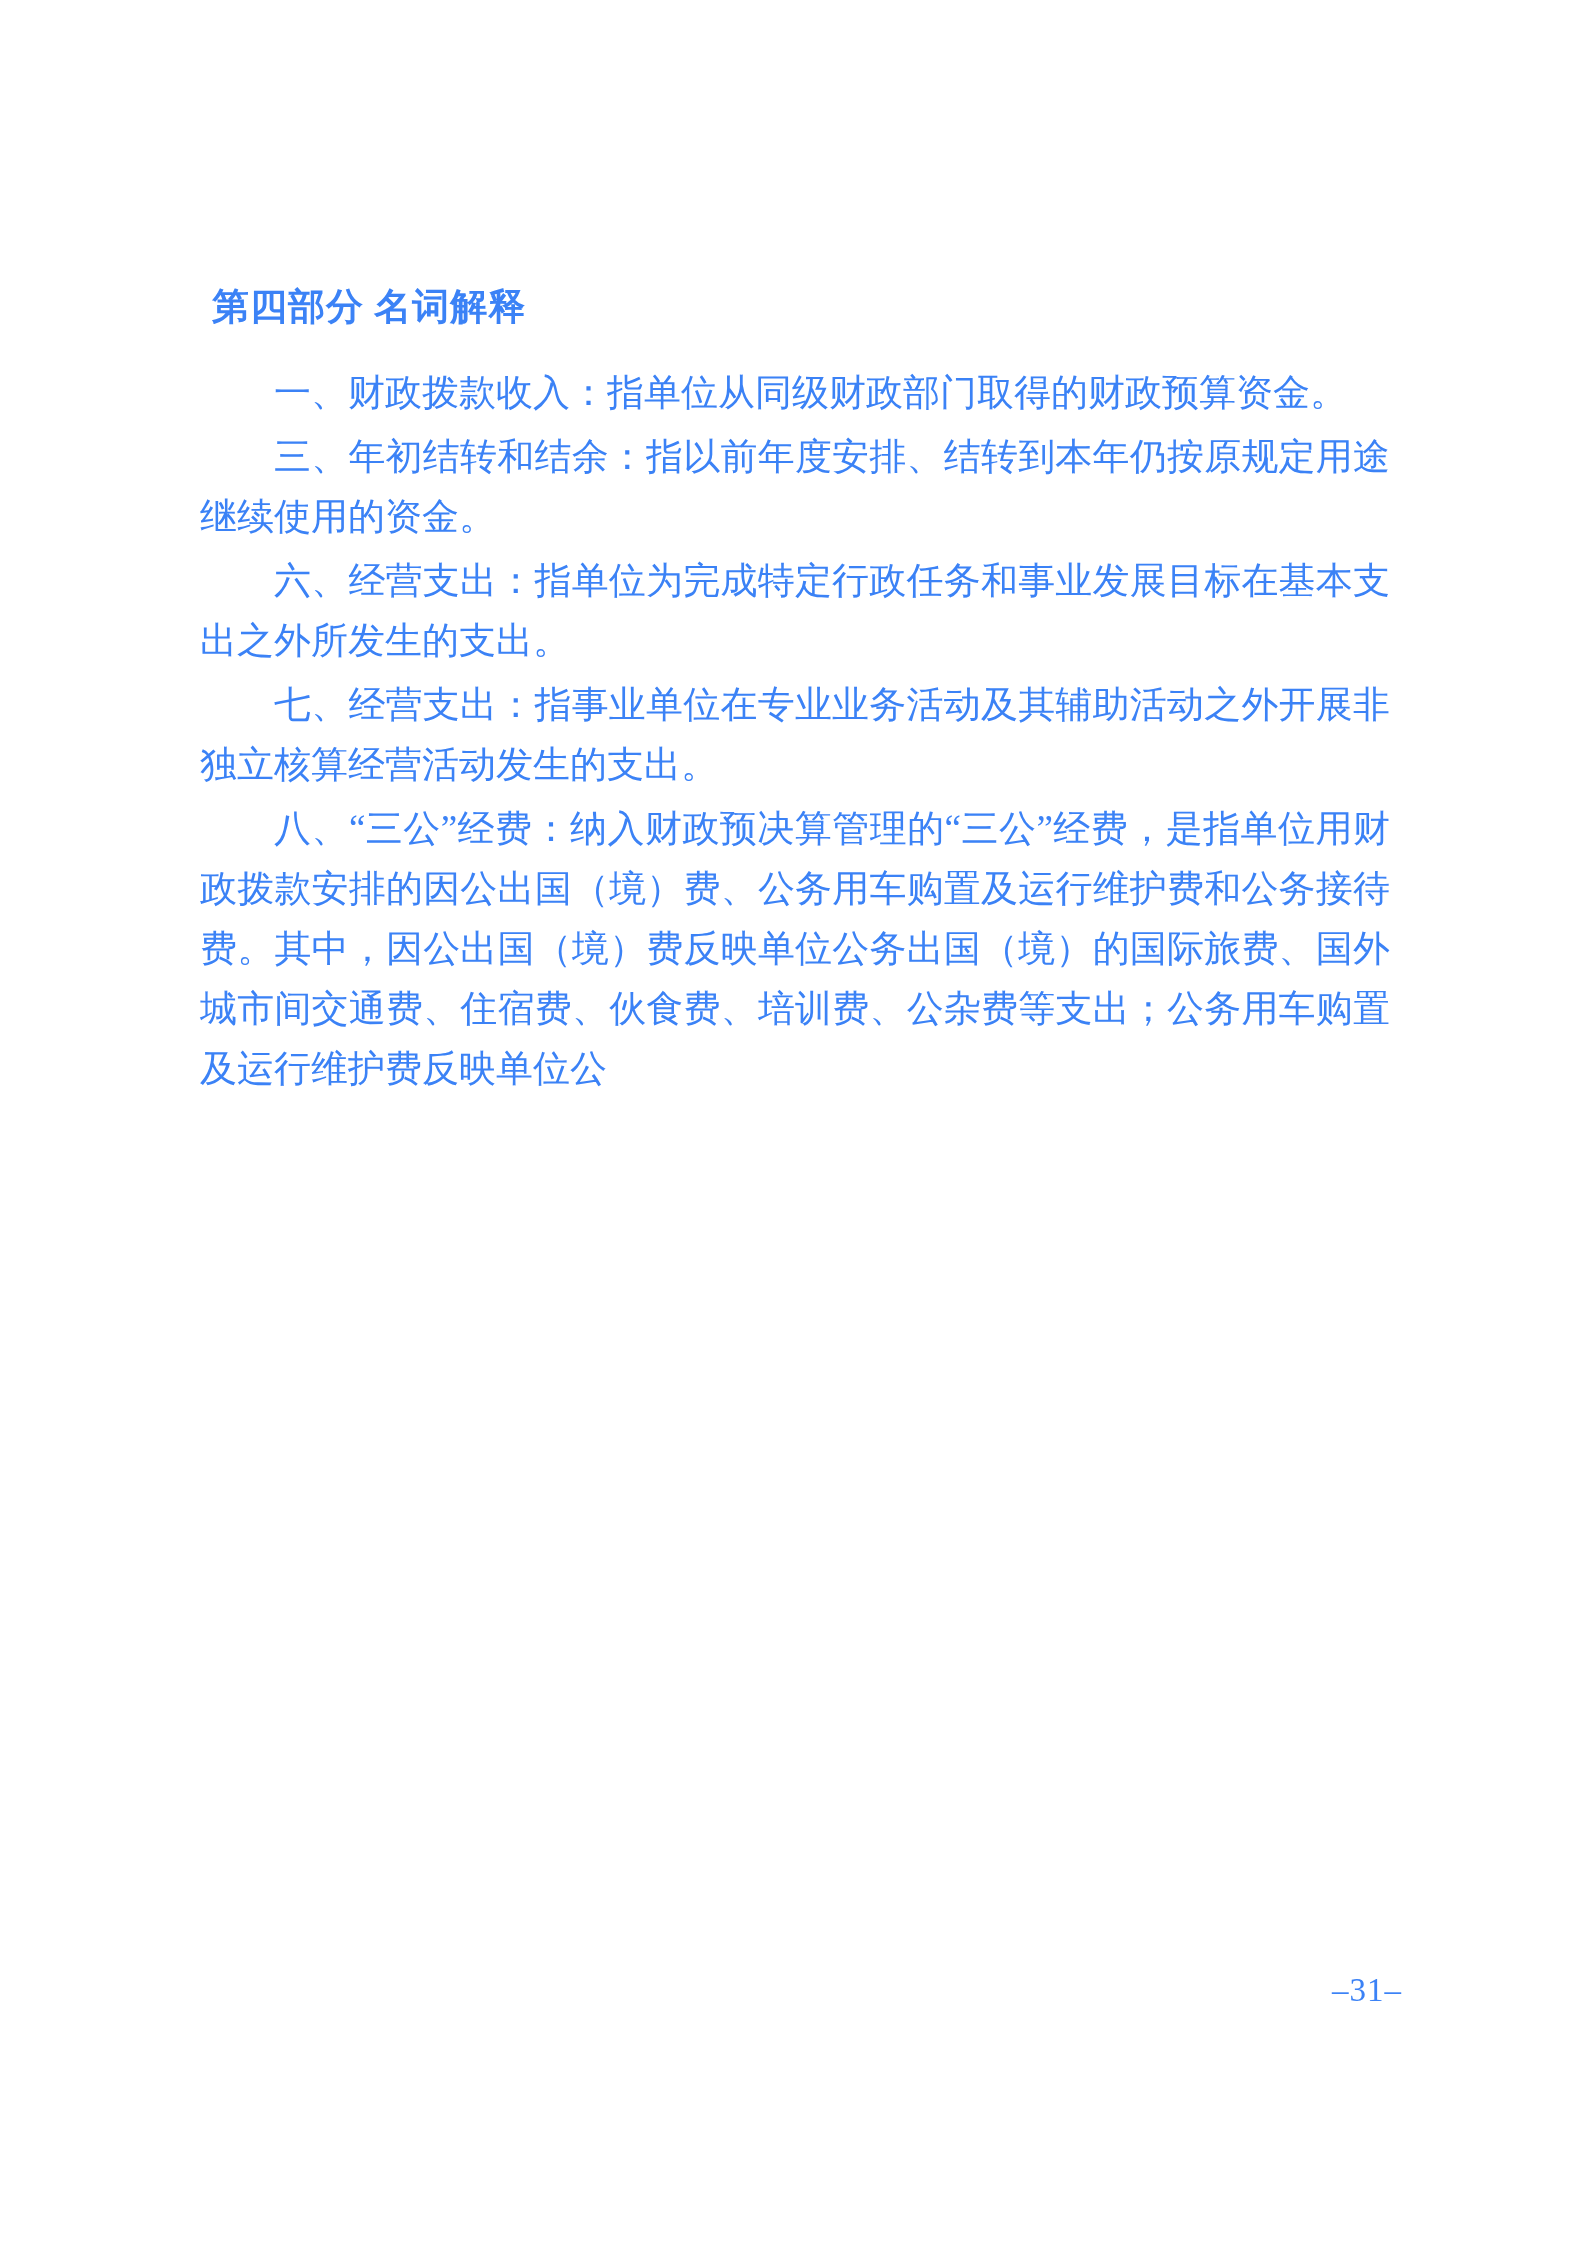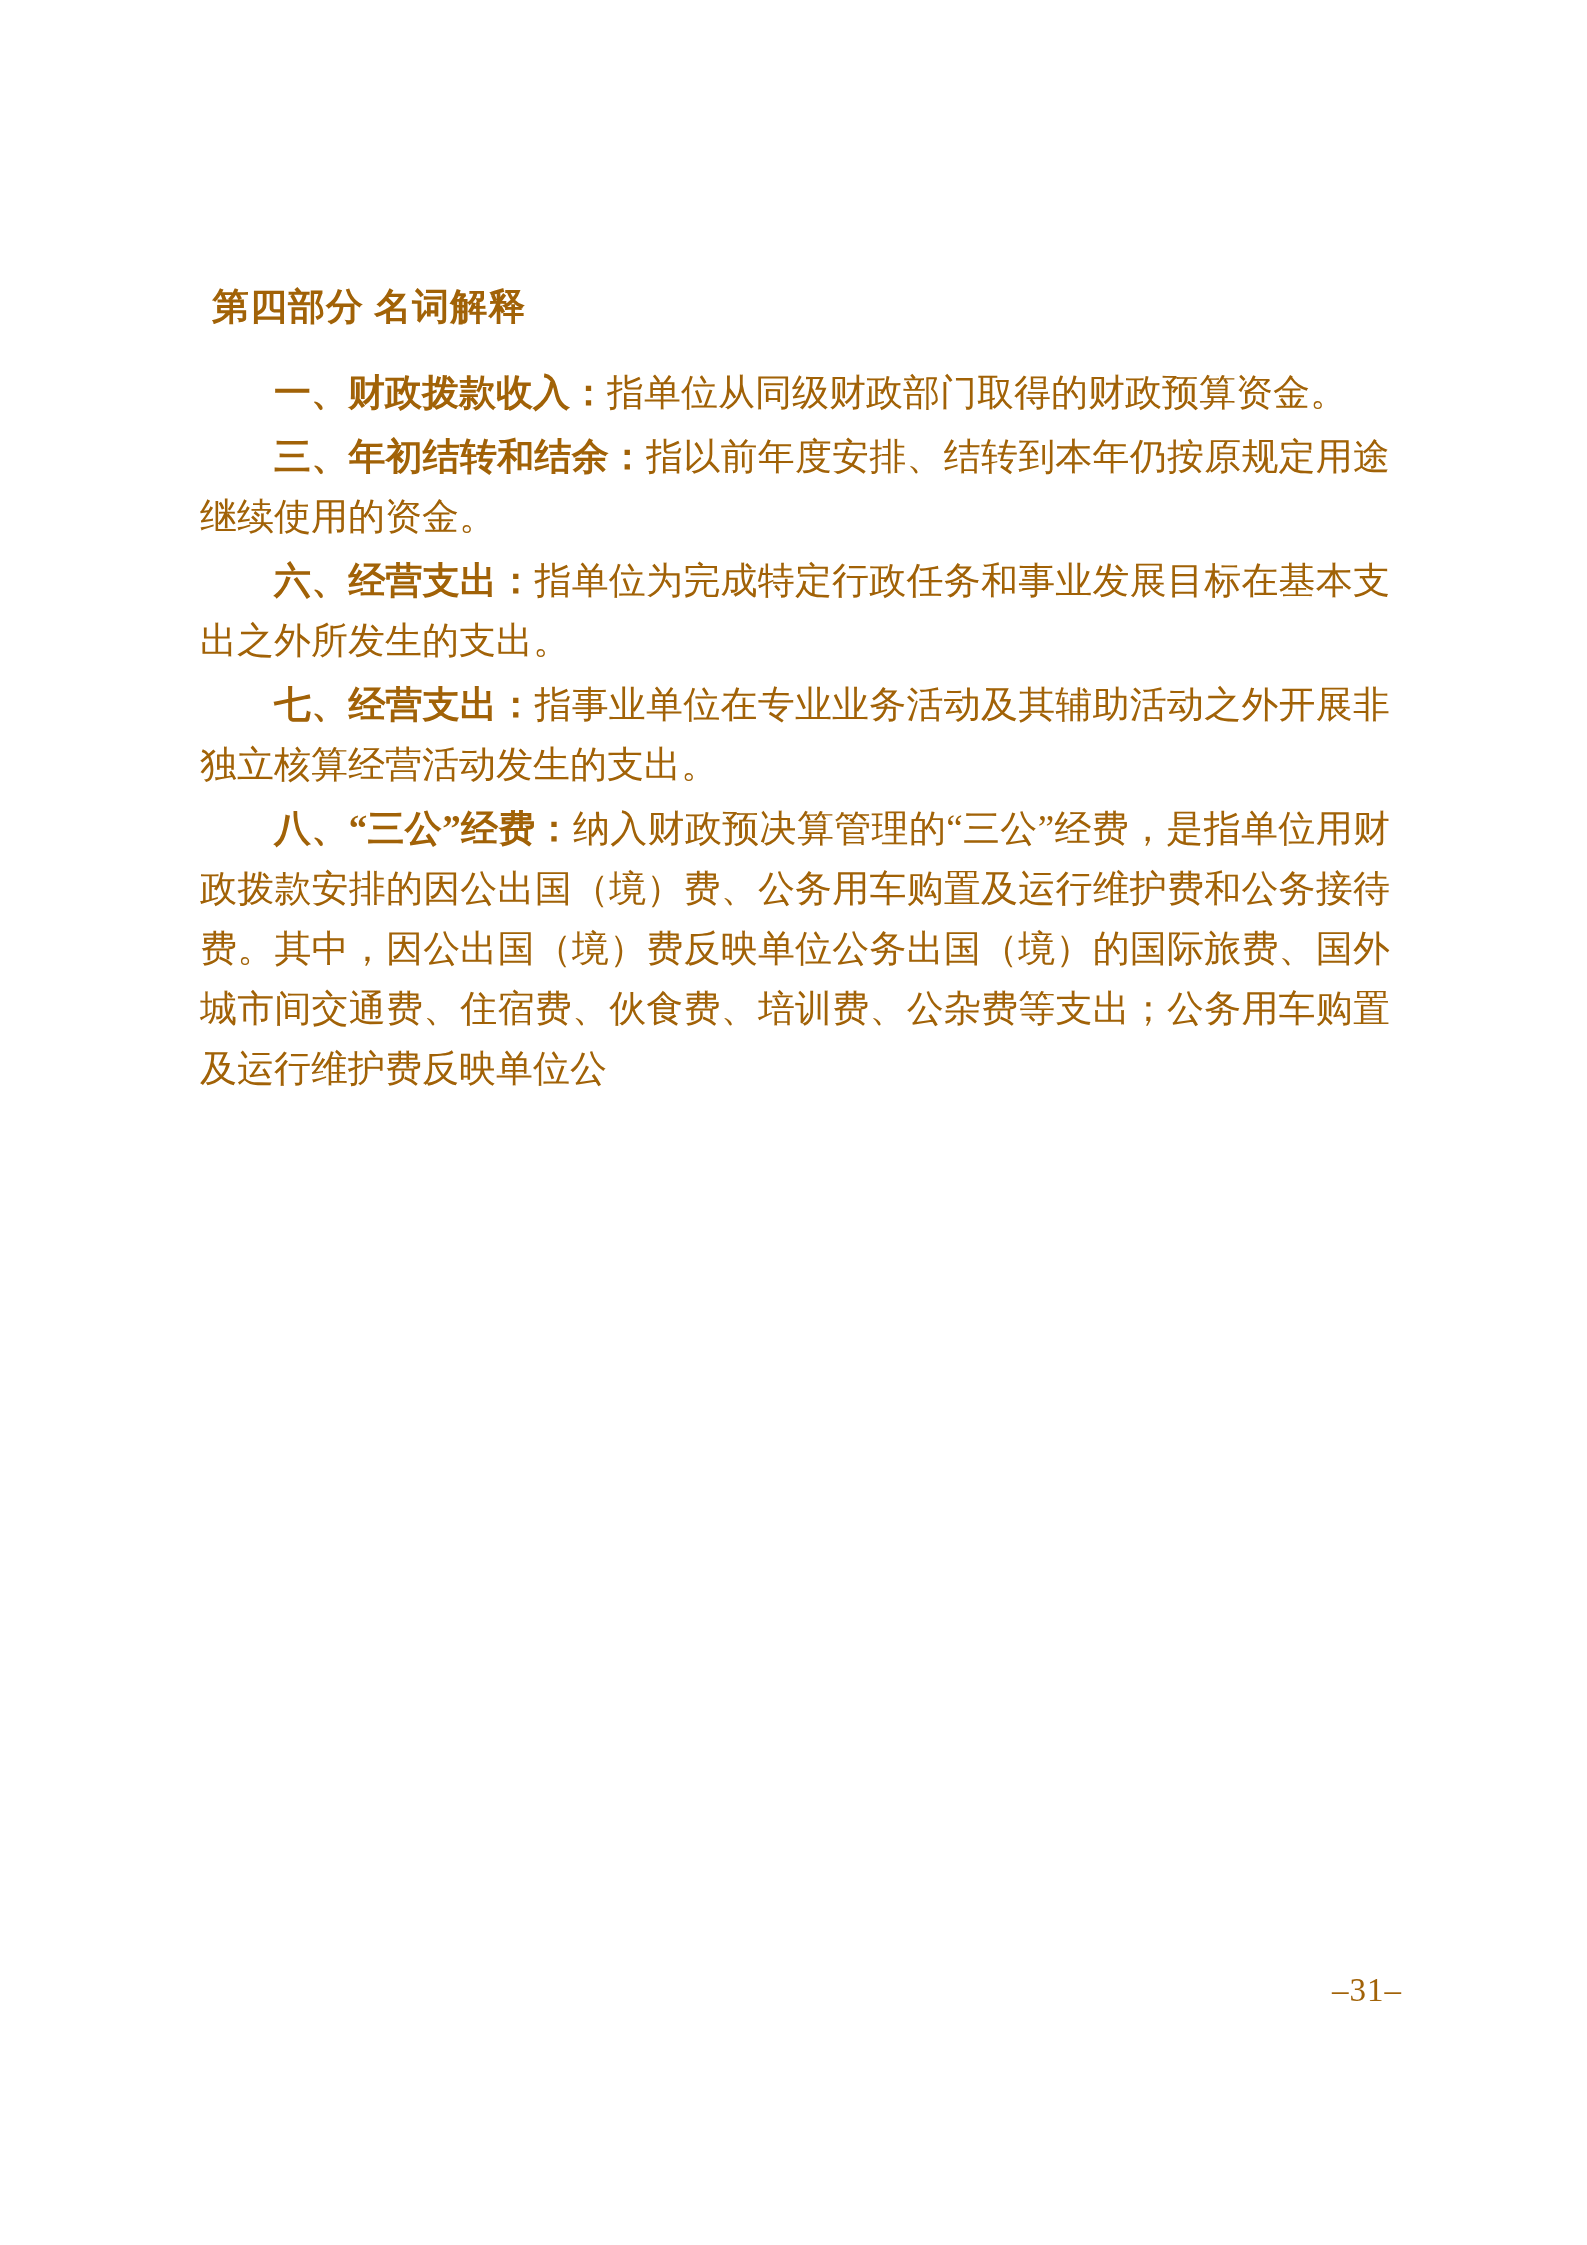--- a/index.html
+++ b/index.html
@@ -6,21 +6,21 @@
     margin: 0;
     padding: 0;
     background: #ffffff;
   }
   .page {
     position: relative;
     width: 1587px;
     height: 2243px;
     background: #ffffff;
     font-family: "Liberation Serif", "DejaVu Serif", serif;
-    color: #a16207;
+    color: #3b82f6;
     box-sizing: border-box;
     overflow: hidden;
   }
   .content {
     position: absolute;
     left: 200px;
     top: 285px;
     width: 1190px;
   }
   .section-title {
@@ -32,21 +32,21 @@
   }
   .para {
     font-size: 37px;
     line-height: 1.62;
     text-align: justify;
     text-justify: inter-ideograph;
     margin: 0 0 4px 0;
     text-indent: 74px;
   }
   .para .term {
-    font-weight: bold;
+    font-weight: normal;
   }
   .page-number {
     position: absolute;
     right: 185px;
     top: 1972px;
     font-size: 33px;
     letter-spacing: 1px;
   }
 </style>
 </head>

